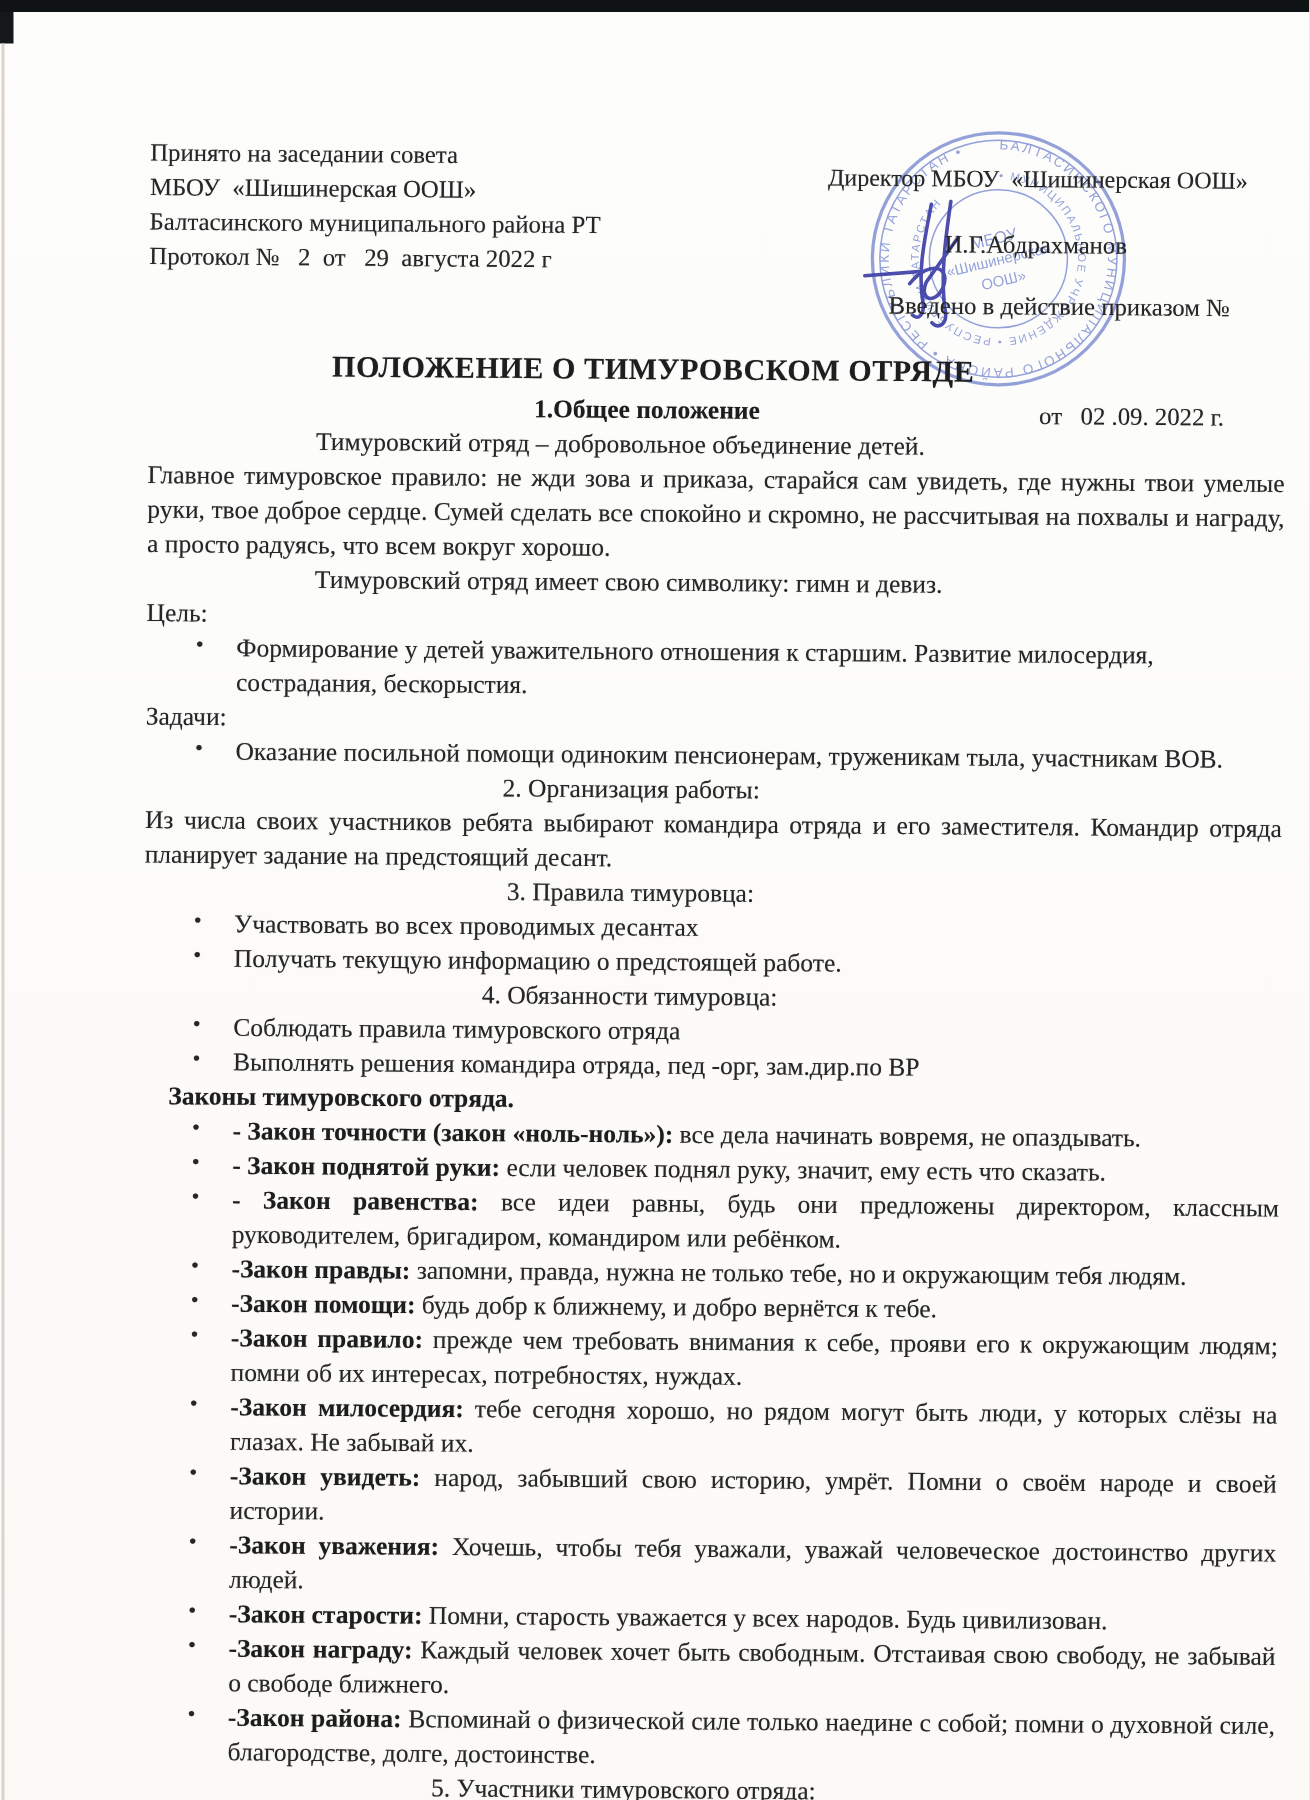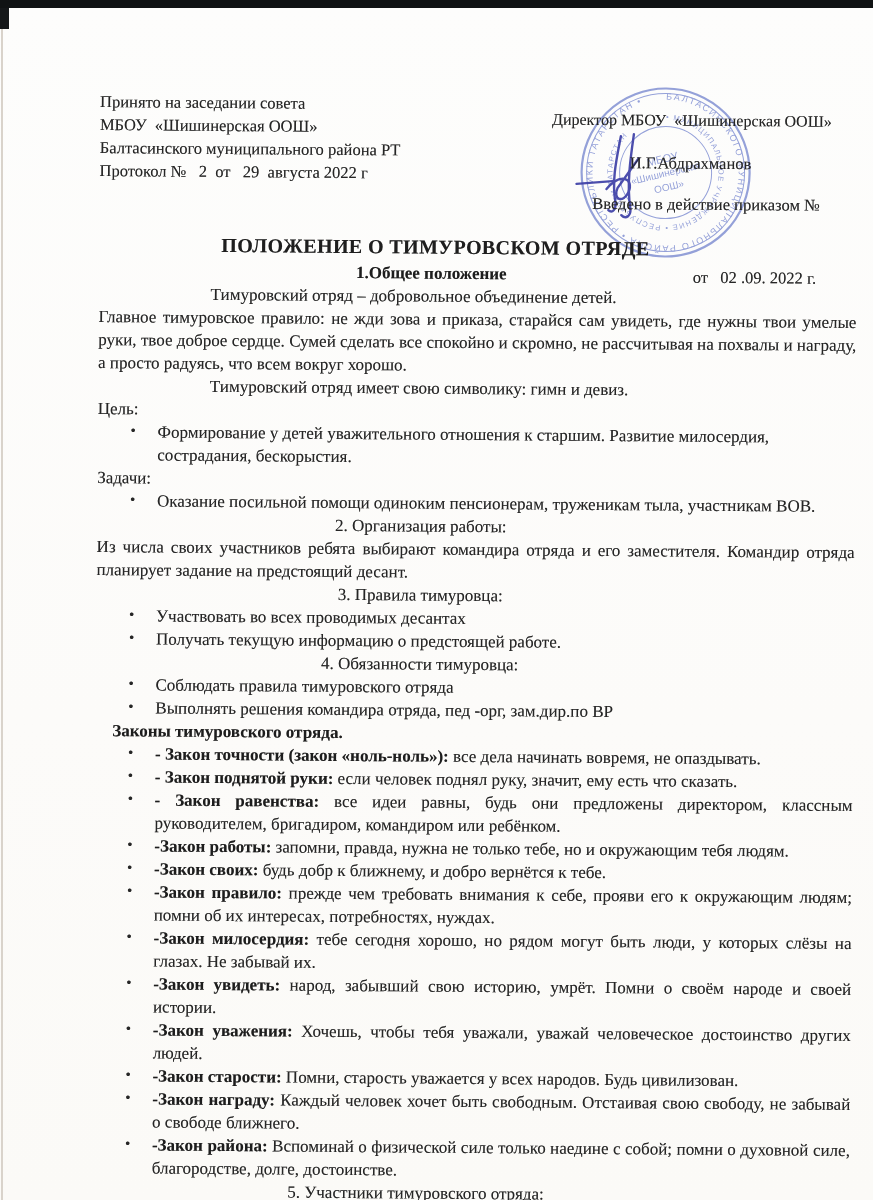--- a/index.html
+++ b/index.html
@@ -114,22 +114,22 @@
         <div class="h-center">3. Правила тимуровца:</div>
         <div class="bullet"><span class="marker">•</span>Участвовать во всех проводимых десантах</div>
         <div class="bullet"><span class="marker">•</span>Получать текущую информацию о предстоящей работе.</div>
         <div class="h-center">4. Обязанности тимуровца:</div>
         <div class="bullet"><span class="marker">•</span>Соблюдать правила тимуровского отряда</div>
         <div class="bullet"><span class="marker">•</span>Выполнять решения командира отряда, пед -орг, зам.дир.по ВР</div>
         <div class="h-left-bold">Законы тимуровского отряда.</div>
         <div class="bullet justify"><span class="marker">•</span><span class="lead">- Закон точности (закон «ноль-ноль»):</span> все дела начинать вовремя, не опаздывать.</div>
         <div class="bullet justify"><span class="marker">•</span><span class="lead">- Закон поднятой руки:</span> если человек поднял руку, значит, ему есть что сказать.</div>
         <div class="bullet justify"><span class="marker">•</span><span class="lead"> - Закон равенства:</span> все идеи равны, будь они предложены директором, классным руководителем, бригадиром, командиром или ребёнком.</div>
-        <div class="bullet justify"><span class="marker">•</span><span class="lead">-Закон работы:</span> запомни, правда, нужна не только тебе, но и окружающим тебя людям.</div>
-        <div class="bullet justify"><span class="marker">•</span><span class="lead">-Закон своих:</span> будь добр к ближнему, и добро вернётся к тебе.</div>
+        <div class="bullet justify"><span class="marker">•</span><span class="lead">-Закон правды:</span> запомни, правда, нужна не только тебе, но и окружающим тебя людям.</div>
+        <div class="bullet justify"><span class="marker">•</span><span class="lead">-Закон помощи:</span> будь добр к ближнему, и добро вернётся к тебе.</div>
         <div class="bullet justify"><span class="marker">•</span><span class="lead">-Закон правило:</span> прежде чем требовать внимания к себе, прояви его к окружающим людям; помни об их интересах, потребностях, нуждах.</div>
         <div class="bullet justify"><span class="marker">•</span><span class="lead">-Закон милосердия:</span> тебе сегодня хорошо, но рядом могут быть люди, у которых слёзы на глазах. Не забывай их.</div>
         <div class="bullet justify"><span class="marker">•</span><span class="lead">-Закон увидеть:</span> народ, забывший свою историю, умрёт. Помни о своём народе и своей истории.</div>
         <div class="bullet justify"><span class="marker">•</span><span class="lead">-Закон уважения:</span> Хочешь, чтобы тебя уважали, уважай человеческое достоинство других людей.</div>
         <div class="bullet justify"><span class="marker">•</span><span class="lead">-Закон старости:</span> Помни, старость уважается у всех народов. Будь цивилизован.</div>
         <div class="bullet justify"><span class="marker">•</span><span class="lead">-Закон награду:</span> Каждый человек хочет быть свободным. Отстаивая свою свободу, не забывай о свободе ближнего.</div>
         <div class="bullet justify"><span class="marker">•</span><span class="lead">-Закон района:</span> Вспоминай о физической силе только наедине с собой; помни о духовной силе, благородстве, долге, достоинстве.</div>
         <div class="h-center">5. Участники тимуровского отряда:</div>
       </div>
   </div>

